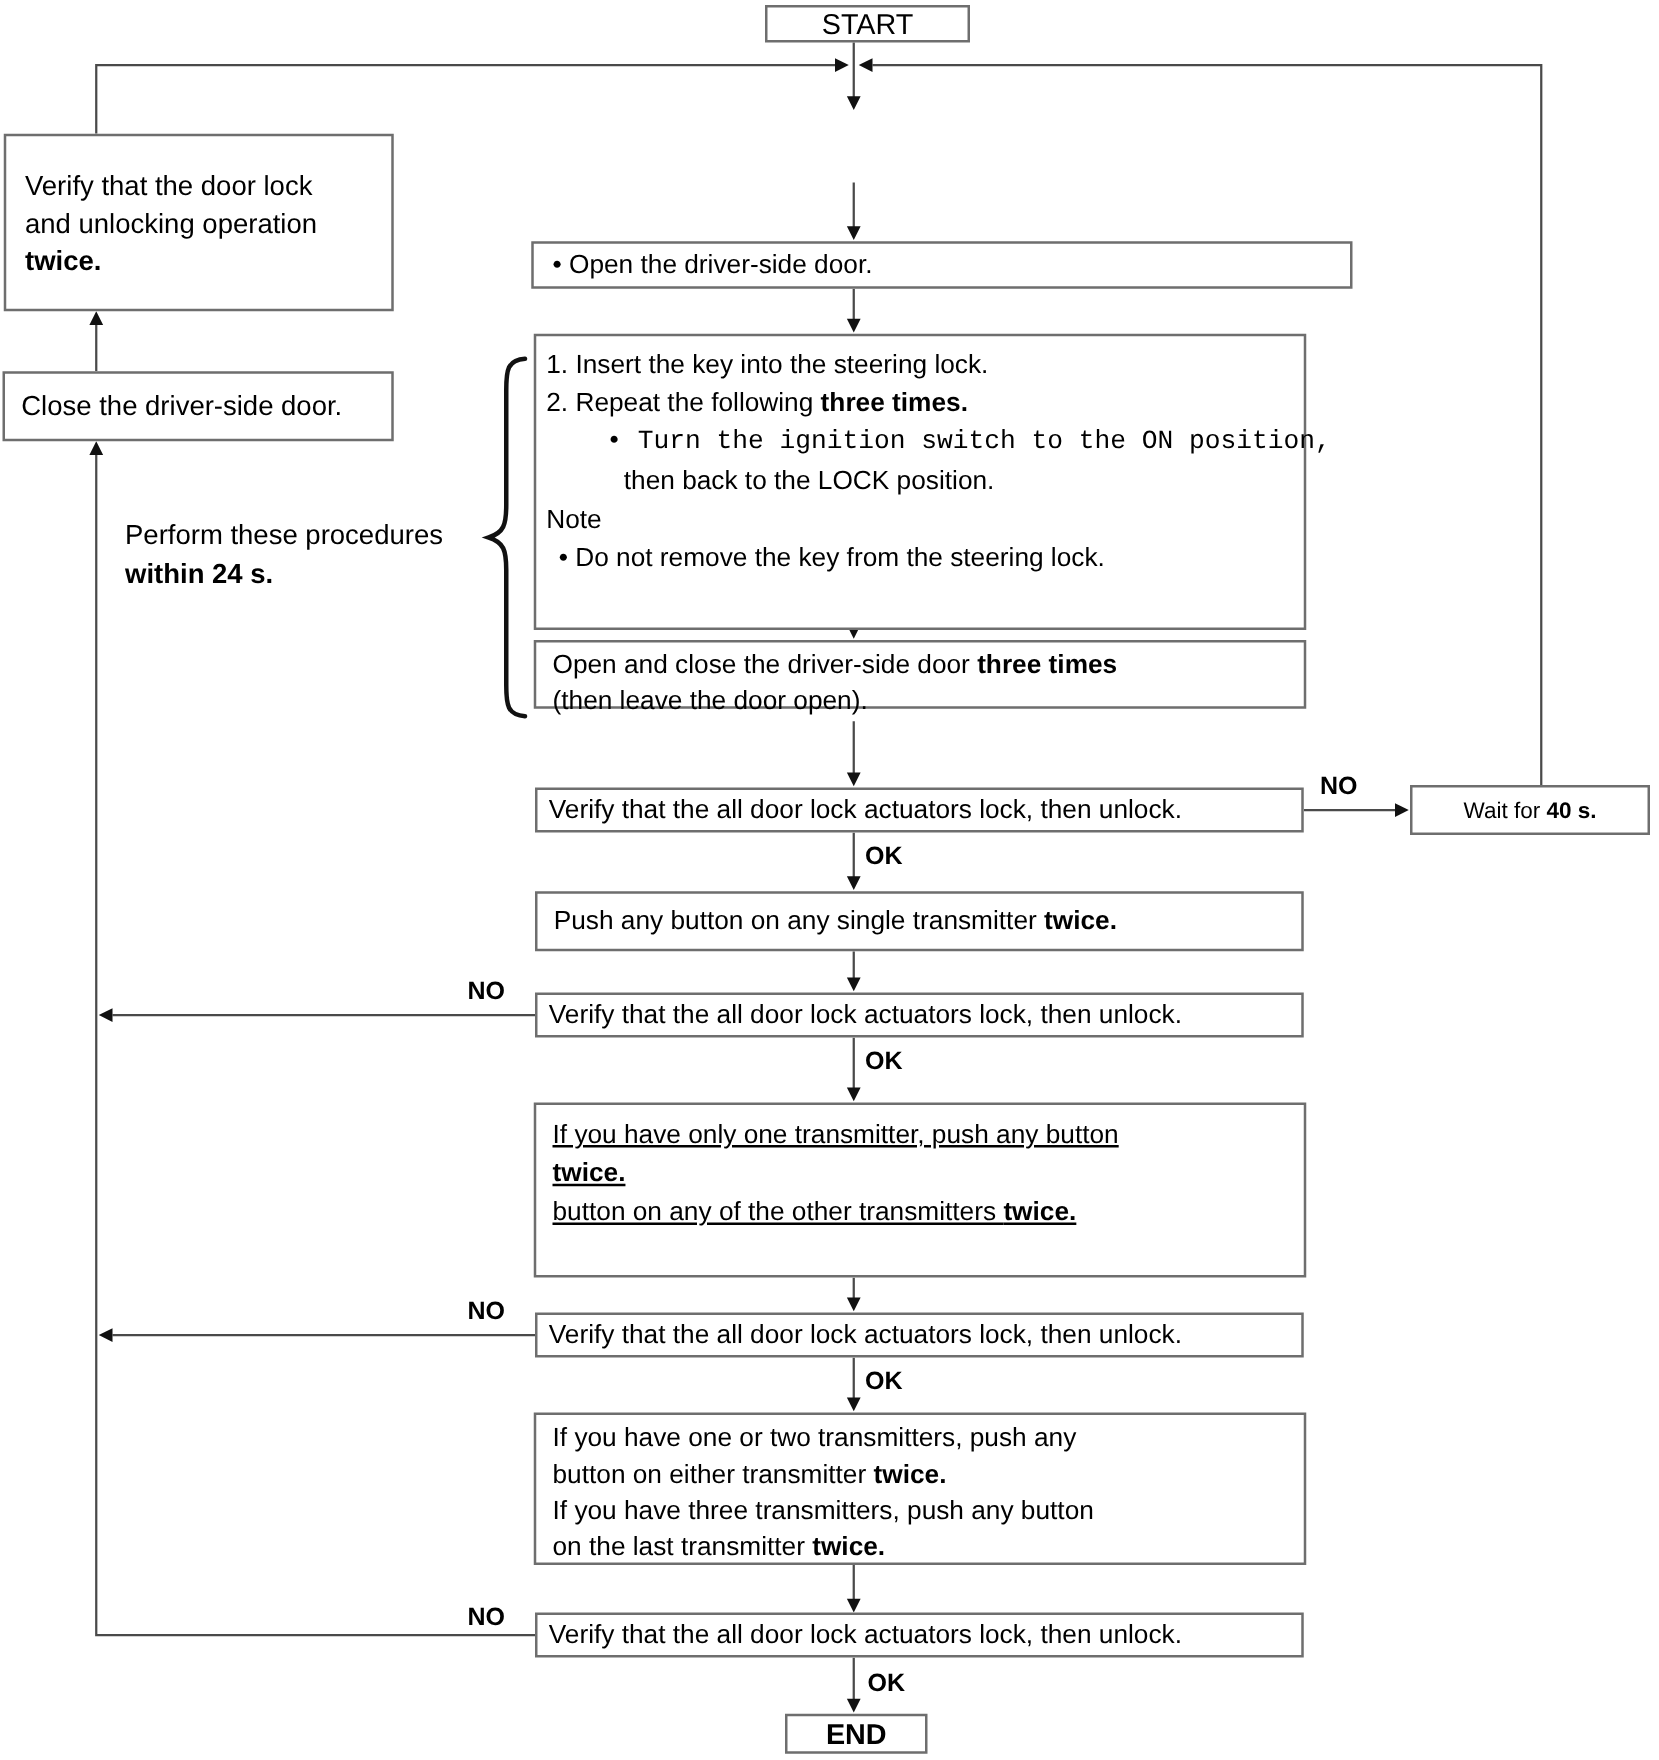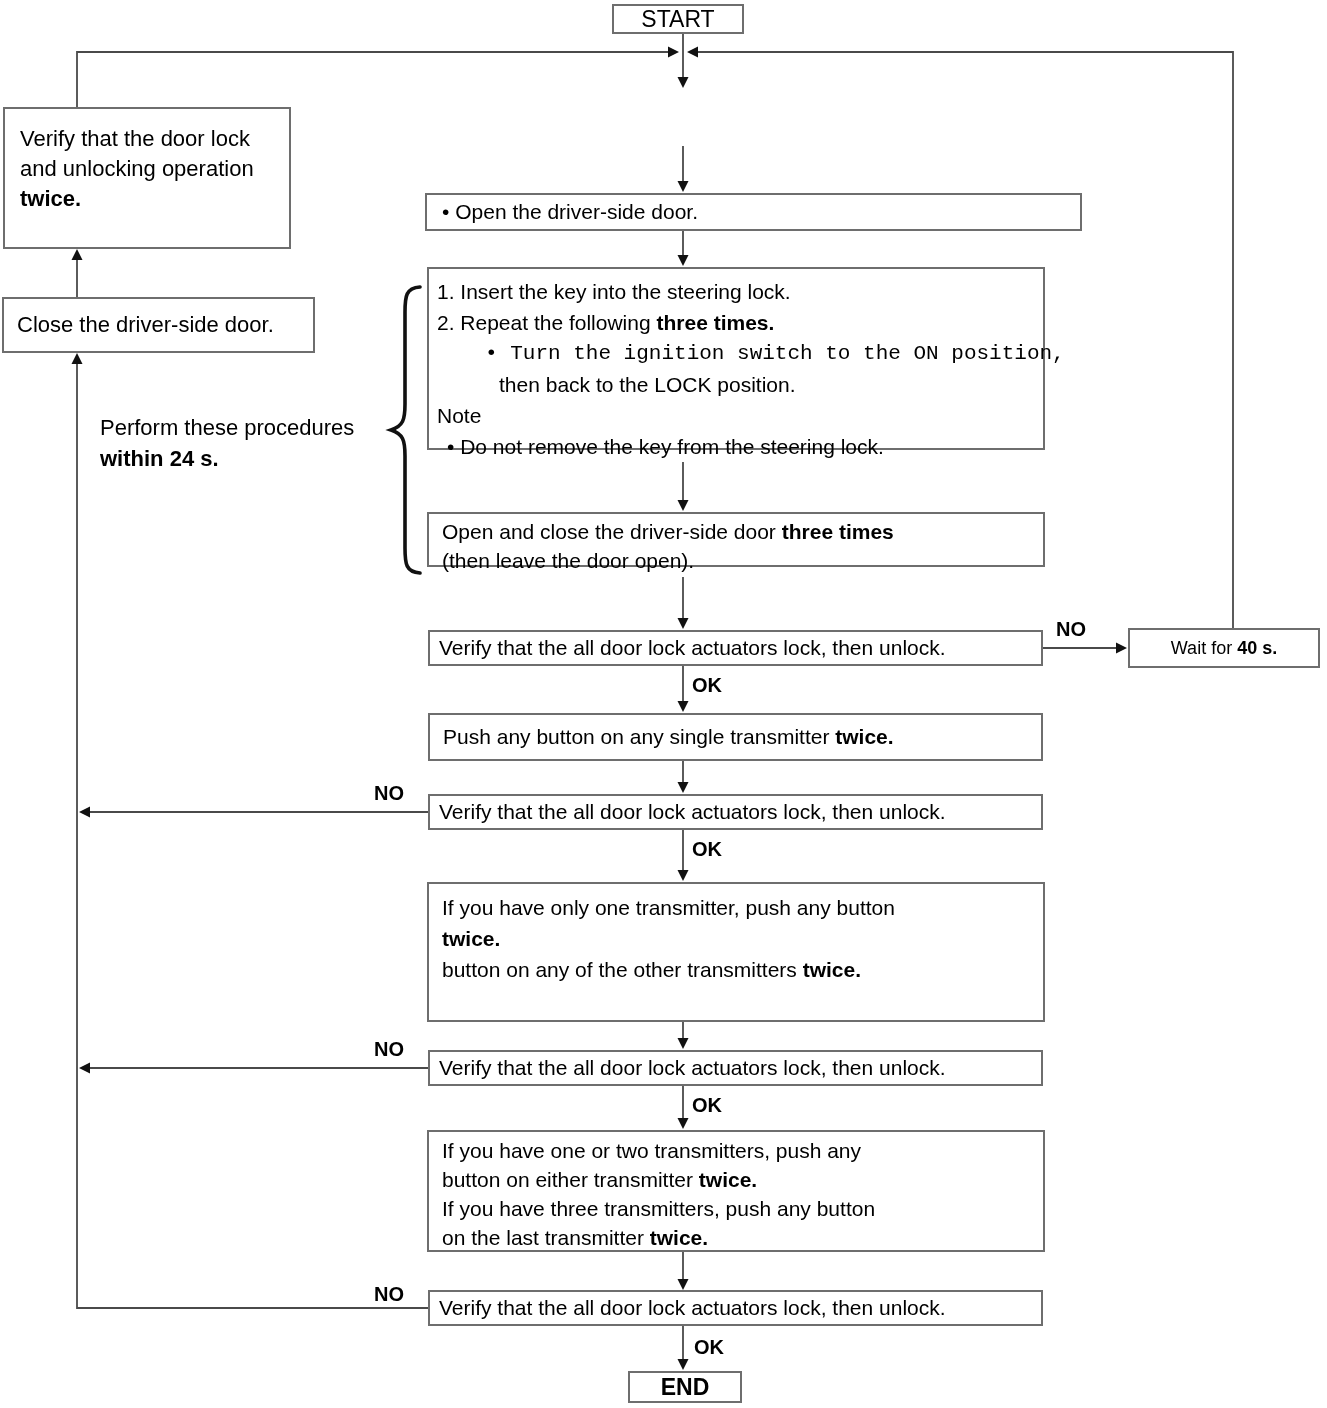--- a/index.html
+++ b/index.html
@@ -75,33 +75,33 @@
       <polygon points="90,806.5 90,817.5 79,812"></polygon>
       <polygon points="90,1062.5 90,1073.5 79,1068"></polygon>
 
       <polygon points="71.5,364 82.5,364 77,353"></polygon>
       <polygon points="71.5,260 82.5,260 77,249"></polygon>
     </g>
 
     <path d="M420 287 C 406 288, 405 296, 405 312 L 405 404 C 405 420, 403 426, 391 430 C 403 434, 405 440, 405 456 L 405 548 C 405 564, 406 572, 420 573" fill="none" stroke="#111" stroke-width="3.6" stroke-linecap="round"></path>
   </svg>
 
-  <div class="node terminal" style="left:612px;top:4px;width:132px;height:30px;">
+  <div class="node terminal" style="left:612px;top:4px;width:164px;height:30px;">
     <span>START</span>
   </div>
   <div class="node terminal" style="left:628px;top:1371px;width:114px;height:32px;font-weight:bold;">
     <span>END</span>
   </div>
 
 
   <div class="node centered" style="left:425px;top:193px;width:657px;height:38px;padding-left:15px;">
     <span class="ln">• Open the driver-side door.</span>
   </div>
 
-  <div class="node" style="left:427px;top:267px;width:618px;height:183px;padding:7px 0 16px 8px;line-height:31px;">
+  <div class="node" style="left:427px;top:267px;width:618px;height:237px;padding:7px 0 16px 8px;line-height:31px;">
     <div class="ln">1. Insert the key into the steering lock.</div>
     <div class="ln"><span>2. Repeat the following </span><b>three times.</b></div>
     <div class="ln" style="padding-left:48px;font-family:Liberation Mono, monospace;">• Turn the ignition switch to the ON position,</div>
     <div class="ln" style="padding-left:62px;">then back to the LOCK position.</div>
     <div class="ln">Note</div>
     <div class="ln" style="padding-left:10px;">• Do not remove the key from the steering lock.</div>
   </div>
 
   <div class="free-note" style="left:100px;top:412px;">
     <div>Perform these procedures</div>
@@ -127,21 +127,21 @@
   <div class="node centered" style="left:428px;top:713px;width:615px;height:48px;padding-left:13px;">
     <span class="ln"><span>Push any button on any single transmitter </span><b>twice.</b></span>
   </div>
 
   <div class="node centered" style="left:428px;top:794px;width:615px;height:36px;padding-left:9px;">
     <span class="ln">Verify that the all door lock actuators lock, then unlock.</span>
   </div>
   <div class="lbl" style="left:374px;top:782px;">NO</div>
   <div class="lbl" style="left:692px;top:838px;">OK</div>
 
-  <div class="node" style="left:427px;top:882px;width:618px;height:140px;padding:8px 0 0 13px;line-height:31px;">
+  <div class="node" style="left:427px;top:882px;width:618px;height:140px;padding:8px 0 0 13px;line-height:31px;text-decoration:underline;">
     <div class="ln">If you have only one transmitter, push any button</div>
     <div class="ln"><b>twice.</b></div>
     <div class="ln"><span>button on any of the other transmitters </span><b>twice.</b></div>
   </div>
 
   <div class="node centered" style="left:428px;top:1050px;width:615px;height:36px;padding-left:9px;">
     <span class="ln">Verify that the all door lock actuators lock, then unlock.</span>
   </div>
   <div class="lbl" style="left:374px;top:1038px;">NO</div>
   <div class="lbl" style="left:692px;top:1094px;">OK</div>
@@ -152,21 +152,21 @@
     <div class="ln">If you have three transmitters, push any button</div>
     <div class="ln"><span>on the last transmitter </span><b>twice.</b></div>
   </div>
 
   <div class="node centered" style="left:428px;top:1290px;width:615px;height:36px;padding-left:9px;">
     <span class="ln">Verify that the all door lock actuators lock, then unlock.</span>
   </div>
   <div class="lbl" style="left:374px;top:1283px;">NO</div>
   <div class="lbl" style="left:694px;top:1336px;">OK</div>
 
-  <div class="node" style="left:3px;top:107px;width:288px;height:142px;padding:15px 0 0 15px;line-height:30px;font-size:22px;">
+  <div class="node" style="left:3px;top:107px;width:312px;height:142px;padding:25px 0 0 15px;line-height:30px;font-size:22px;">
     <div class="ln">Verify that the door lock</div>
     <div class="ln">and unlocking operation</div>
     <div class="ln"><b>twice.</b></div>
   </div>
 
   <div class="node centered" style="left:2px;top:297px;width:313px;height:56px;padding-left:13px;font-size:22px;">
     <span class="ln">Close the driver-side door.</span>
   </div>
 
 </div>

